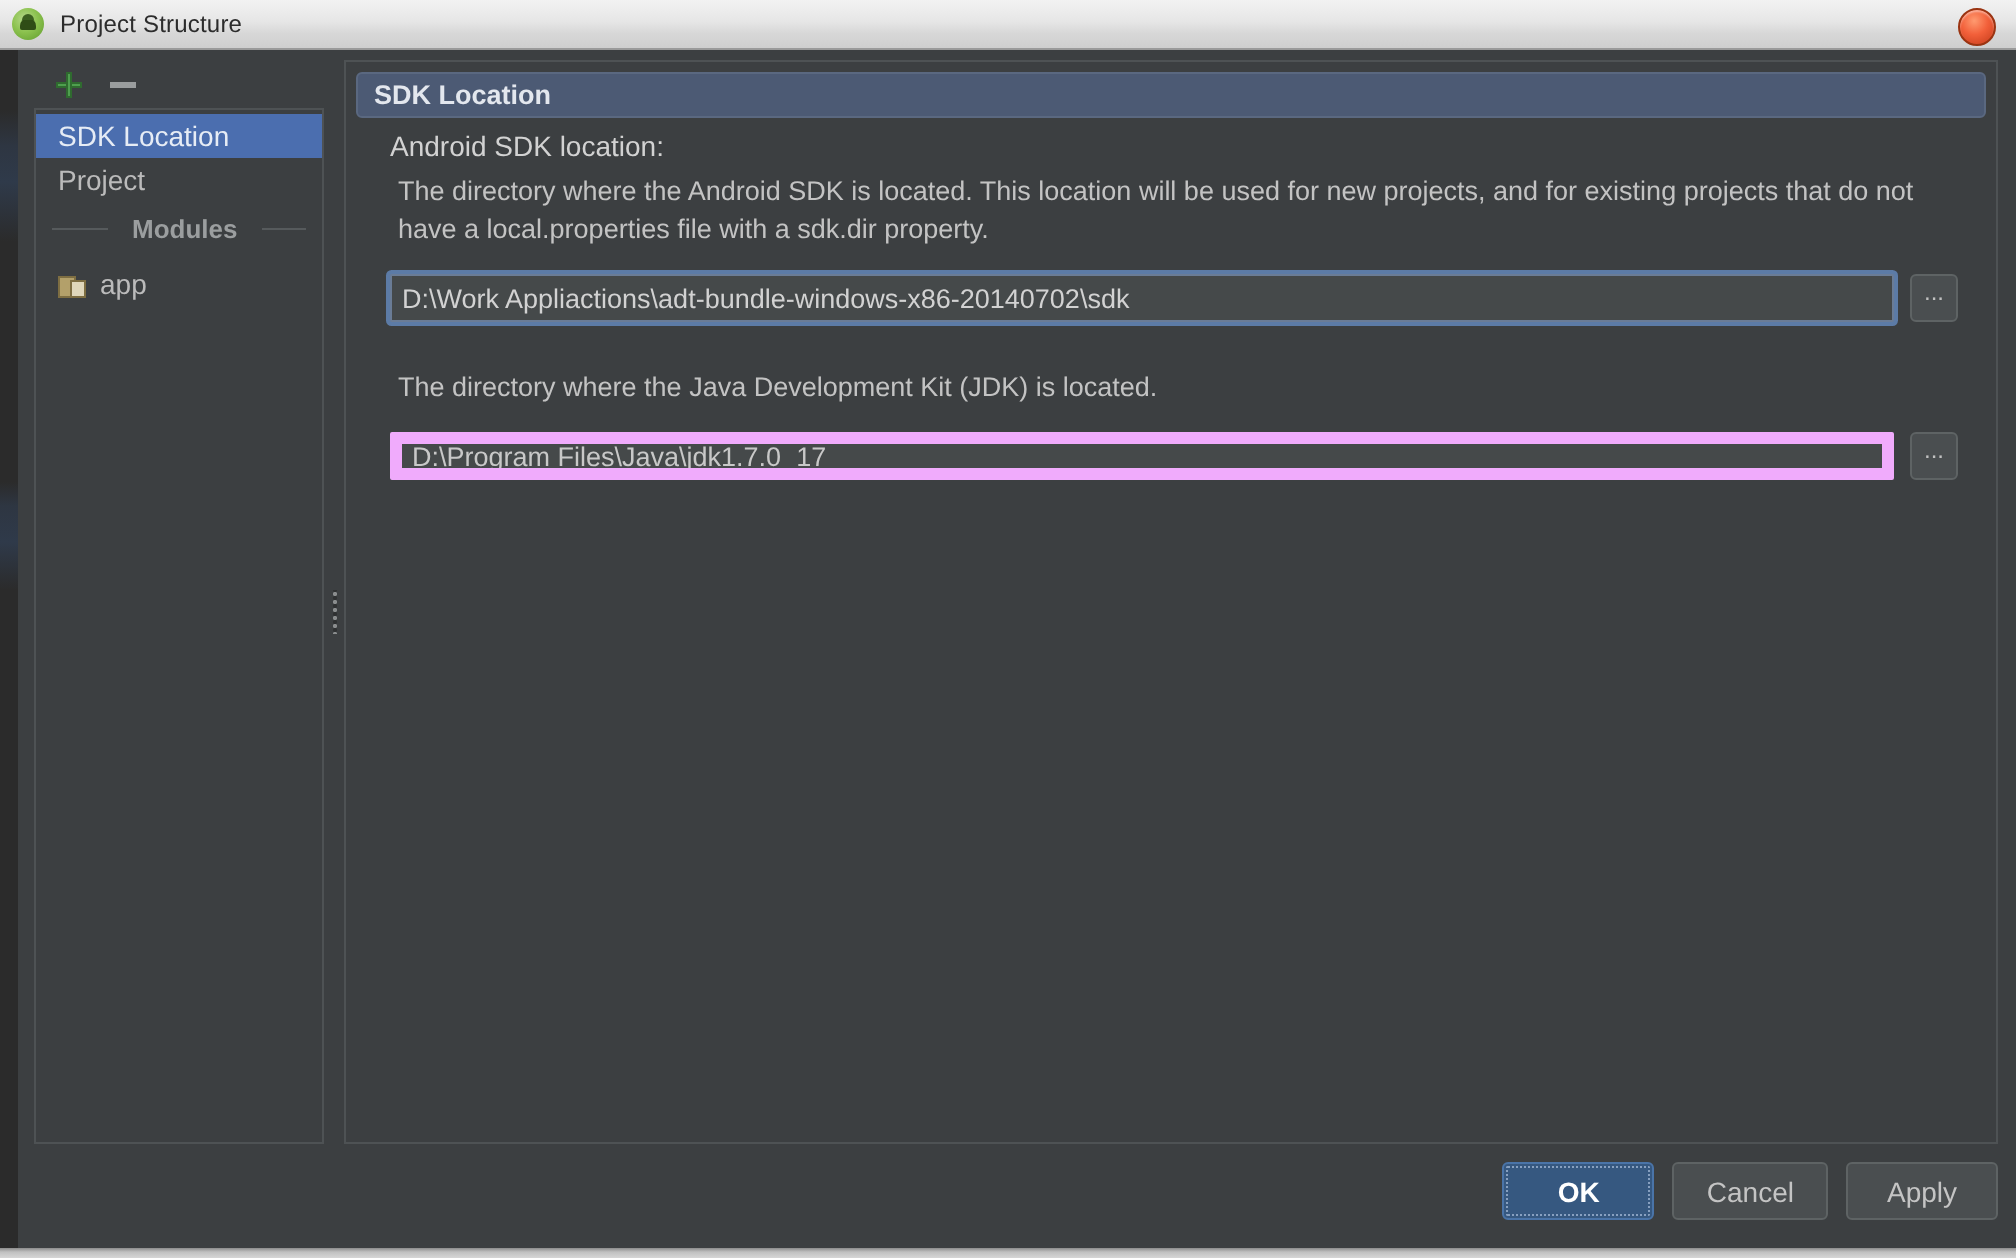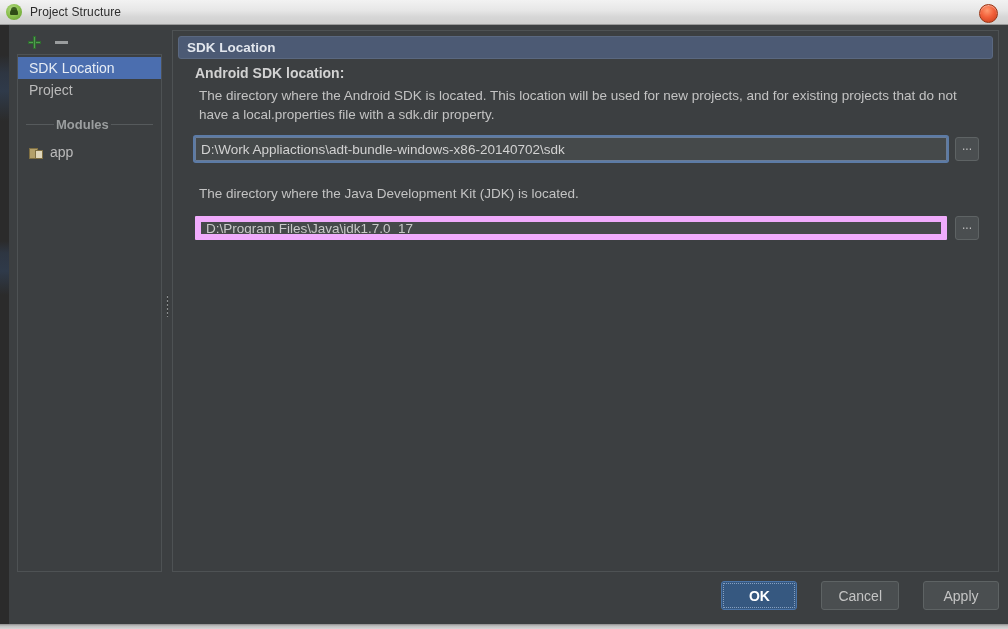--- a/index.html
+++ b/index.html
@@ -163,23 +163,23 @@
     white-space: nowrap;
   }
   .side-item.selected {
     background: #4b6eaf;
     color: #e6ecf5;
   }
   .side-group {
     height: 24px;
     display: flex;
     align-items: center;
-    gap: 2px;
+    gap: 12px;
     padding: 0 8px;
-    margin-top: 11px;
+    margin-top: 1px;
   }
   .side-group .rule {
     flex: 1 1 auto;
     height: 1px;
     background: #565a5c;
   }
   .side-group .rule.short { flex: 0 0 28px; }
   .side-group-label {
     font-size: 13px;
     font-weight: bold;
@@ -271,21 +271,21 @@
 
   .panel-body {
     position: absolute;
     left: 0; top: 34px;
     width: 825px;
   }
 
   .section { padding: 0 0 0 22px; }
   .section-title {
     font-size: 14px;
-    font-weight: bold;
+    font-weight: normal;
     color: #d2d2d2;
     margin: 0 0 5px 0;
   }
   .section-desc {
     font-size: 13.5px;
     color: #c3c3c3;
     line-height: 19px;
     max-width: 790px;
     margin: 4px;
   }
@@ -332,21 +332,21 @@
     padding-bottom: 6px;
   }
 
   
   #footer {
     position: absolute;
     right: 9px;
     bottom: 14px;
     display: flex;
     align-items: center;
-    gap: 24px;
+    gap: 9px;
   }
   .btn {
     height: 29px;
     min-width: 76px;
     padding: 0 16px;
     box-sizing: border-box;
     border-radius: 3px;
     font-size: 14px;
     font-family: "Liberation Sans", sans-serif;
     background: #4a4e50;

